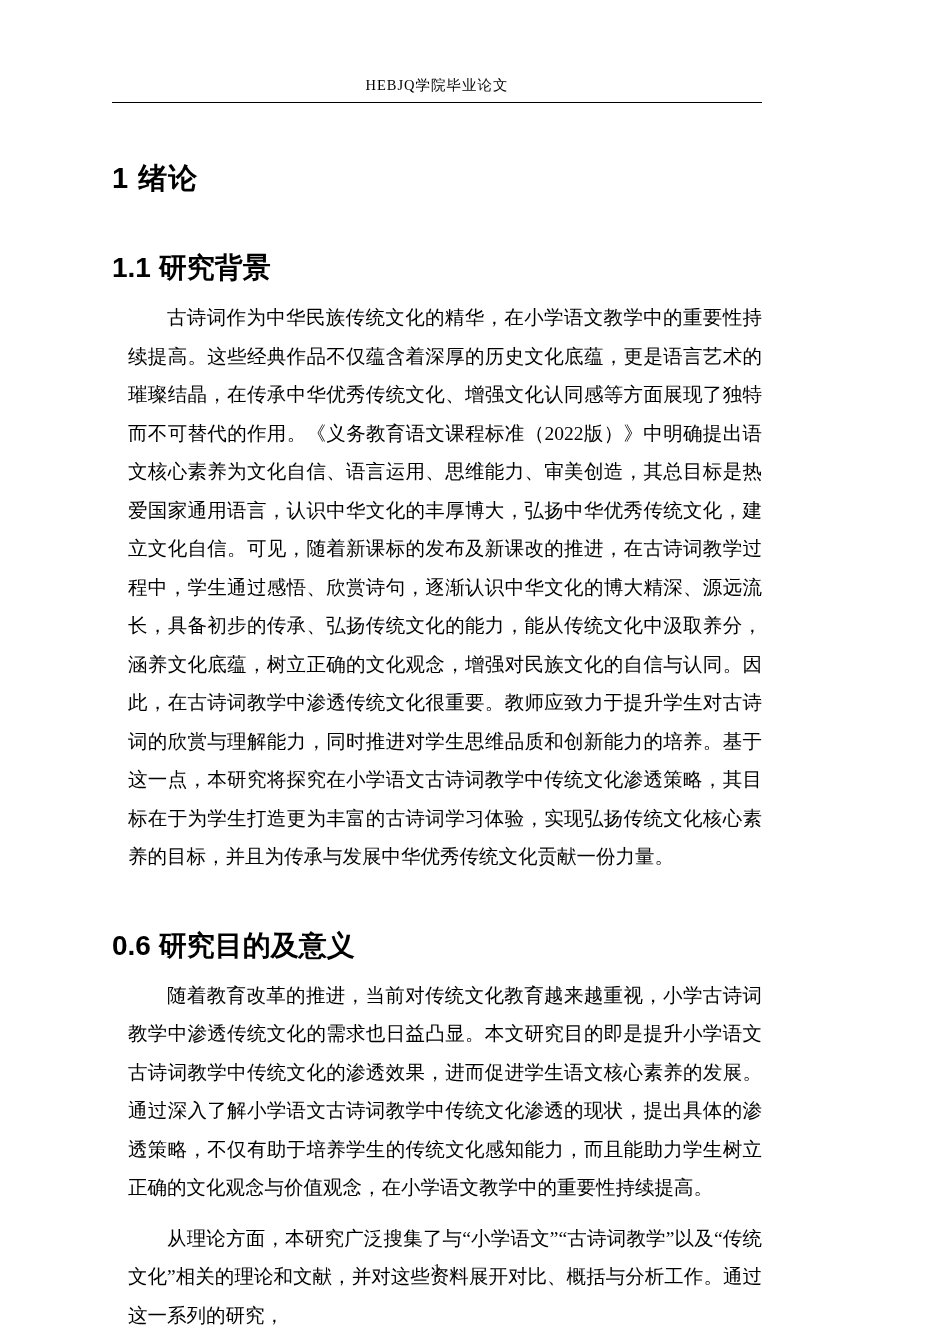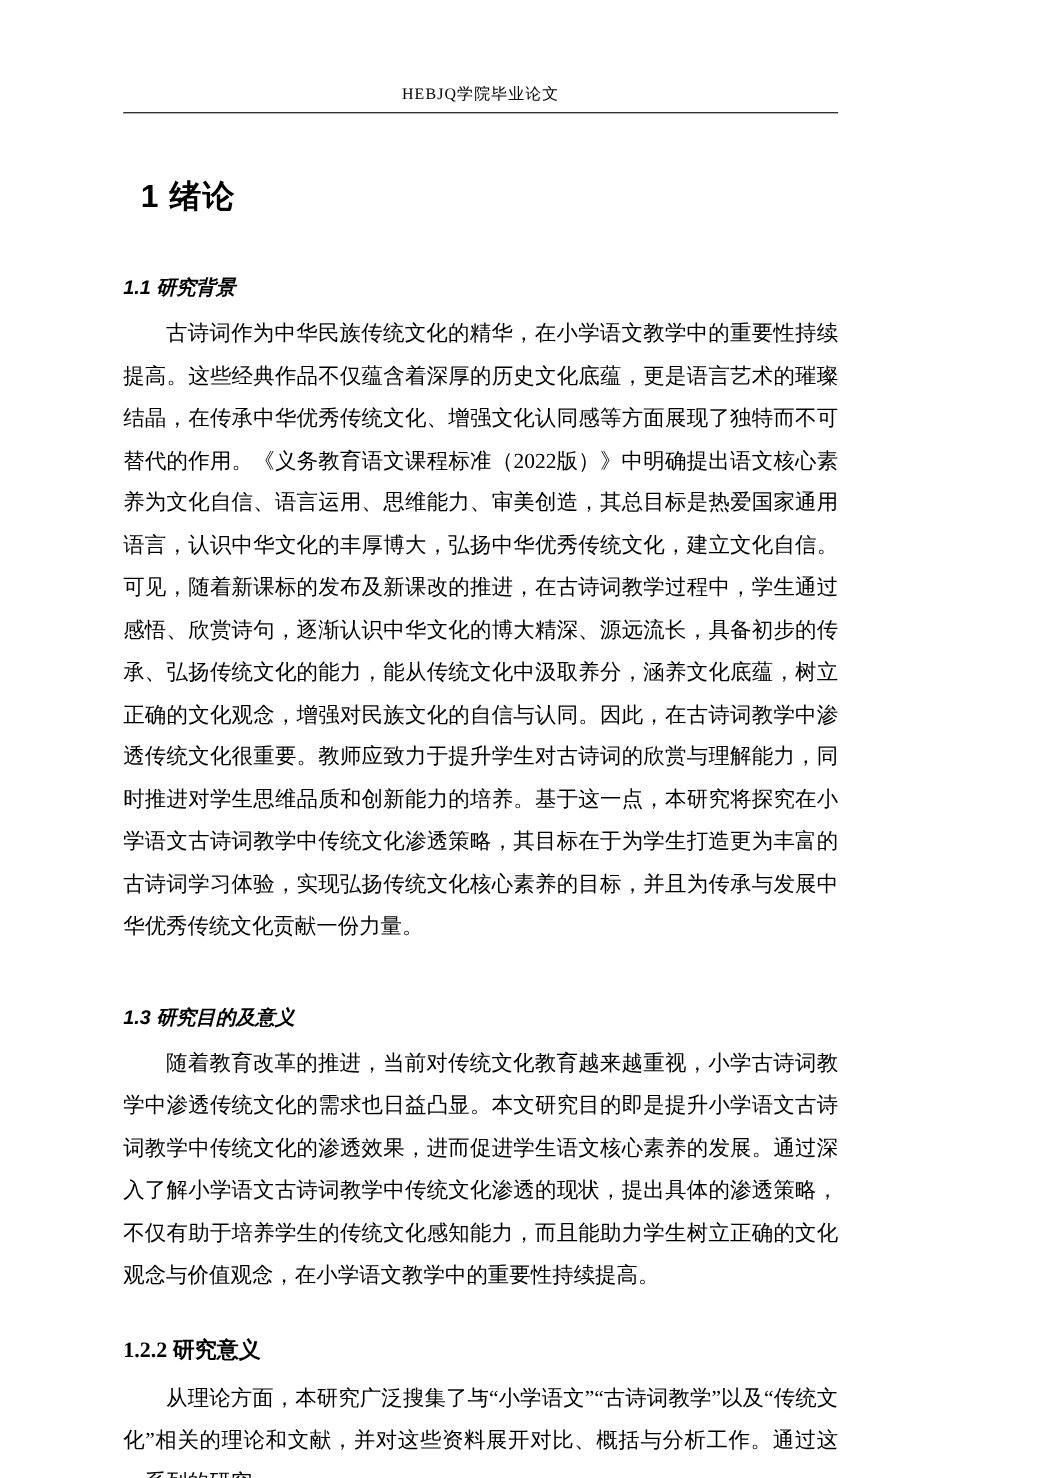--- a/index.html
+++ b/index.html
@@ -19,41 +19,40 @@
     overflow: hidden;
   }
   .header {
     text-align: center;
     font-size: 14.5px;
     letter-spacing: 1px;
     padding-bottom: 7px;
     border-bottom: 1.5px solid #000;
   }
   .chapter-title {
-    margin: 56px 0 0 16px;
+    margin: 56px 0 0 0;
     font-size: 29px;
     font-weight: bold;
     font-family: "Liberation Sans", "DejaVu Sans", sans-serif;
     letter-spacing: 1px;
   }
   .h2 {
     margin: 50px 0 0 0;
-    font-size: 18px;
+    font-size: 28px;
     font-weight: bold;
     font-family: "Liberation Sans", "DejaVu Sans", sans-serif;
-    font-style: italic;
   }
   .h3 {
     margin: 34px 0 0 0;
     font-size: 20px;
     font-weight: bold;
     font-family: "Liberation Serif", "DejaVu Serif", serif;
   }
   p.body {
-    margin: 12px 0 0 0;
+    margin: 12px 0 0 16px;
     font-size: 19.5px;
     line-height: 38.5px;
     text-align: justify;
     text-justify: inter-ideograph;
     text-indent: 2em;
   }
   .page-number {
     position: absolute;
     bottom: 66px;
     left: 0;
@@ -70,24 +69,23 @@
   <div class="header">
     <span>HEBJQ学院毕业论文</span>
   </div>
 
   <h1 class="chapter-title">1 绪论</h1>
 
   <h2 class="h2">1.1 研究背景</h2>
 
   <p class="body">古诗词作为中华民族传统文化的精华，在小学语文教学中的重要性持续提高。这些经典作品不仅蕴含着深厚的历史文化底蕴，更是语言艺术的璀璨结晶，在传承中华优秀传统文化、增强文化认同感等方面展现了独特而不可替代的作用。《义务教育语文课程标准（2022版）》中明确提出语文核心素养为文化自信、语言运用、思维能力、审美创造，其总目标是热爱国家通用语言，认识中华文化的丰厚博大，弘扬中华优秀传统文化，建立文化自信。可见，随着新课标的发布及新课改的推进，在古诗词教学过程中，学生通过感悟、欣赏诗句，逐渐认识中华文化的博大精深、源远流长，具备初步的传承、弘扬传统文化的能力，能从传统文化中汲取养分，涵养文化底蕴，树立正确的文化观念，增强对民族文化的自信与认同。因此，在古诗词教学中渗透传统文化很重要。教师应致力于提升学生对古诗词的欣赏与理解能力，同时推进对学生思维品质和创新能力的培养。基于这一点，本研究将探究在小学语文古诗词教学中传统文化渗透策略，其目标在于为学生打造更为丰富的古诗词学习体验，实现弘扬传统文化核心素养的目标，并且为传承与发展中华优秀传统文化贡献一份力量。</p>
 
-  <h2 class="h2">1.3 研究目的及意义</h2>
+  <h2 class="h2">0.6 研究目的及意义</h2>
 
 
   <p class="body">随着教育改革的推进，当前对传统文化教育越来越重视，小学古诗词教学中渗透传统文化的需求也日益凸显。本文研究目的即是提升小学语文古诗词教学中传统文化的渗透效果，进而促进学生语文核心素养的发展。通过深入了解小学语文古诗词教学中传统文化渗透的现状，提出具体的渗透策略，不仅有助于培养学生的传统文化感知能力，而且能助力学生树立正确的文化观念与价值观念，在小学语文教学中的重要性持续提高。</p>
 
-  <h3 class="h3">1.2.2 研究意义</h3>
 
   <p class="body">从理论方面，本研究广泛搜集了与“小学语文”“古诗词教学”以及“传统文化”相关的理论和文献，并对这些资料展开对比、概括与分析工作。通过这一系列的研究，</p>
 
   <div class="page-number">1</div>
 
 </div>
 
 </body></html>

